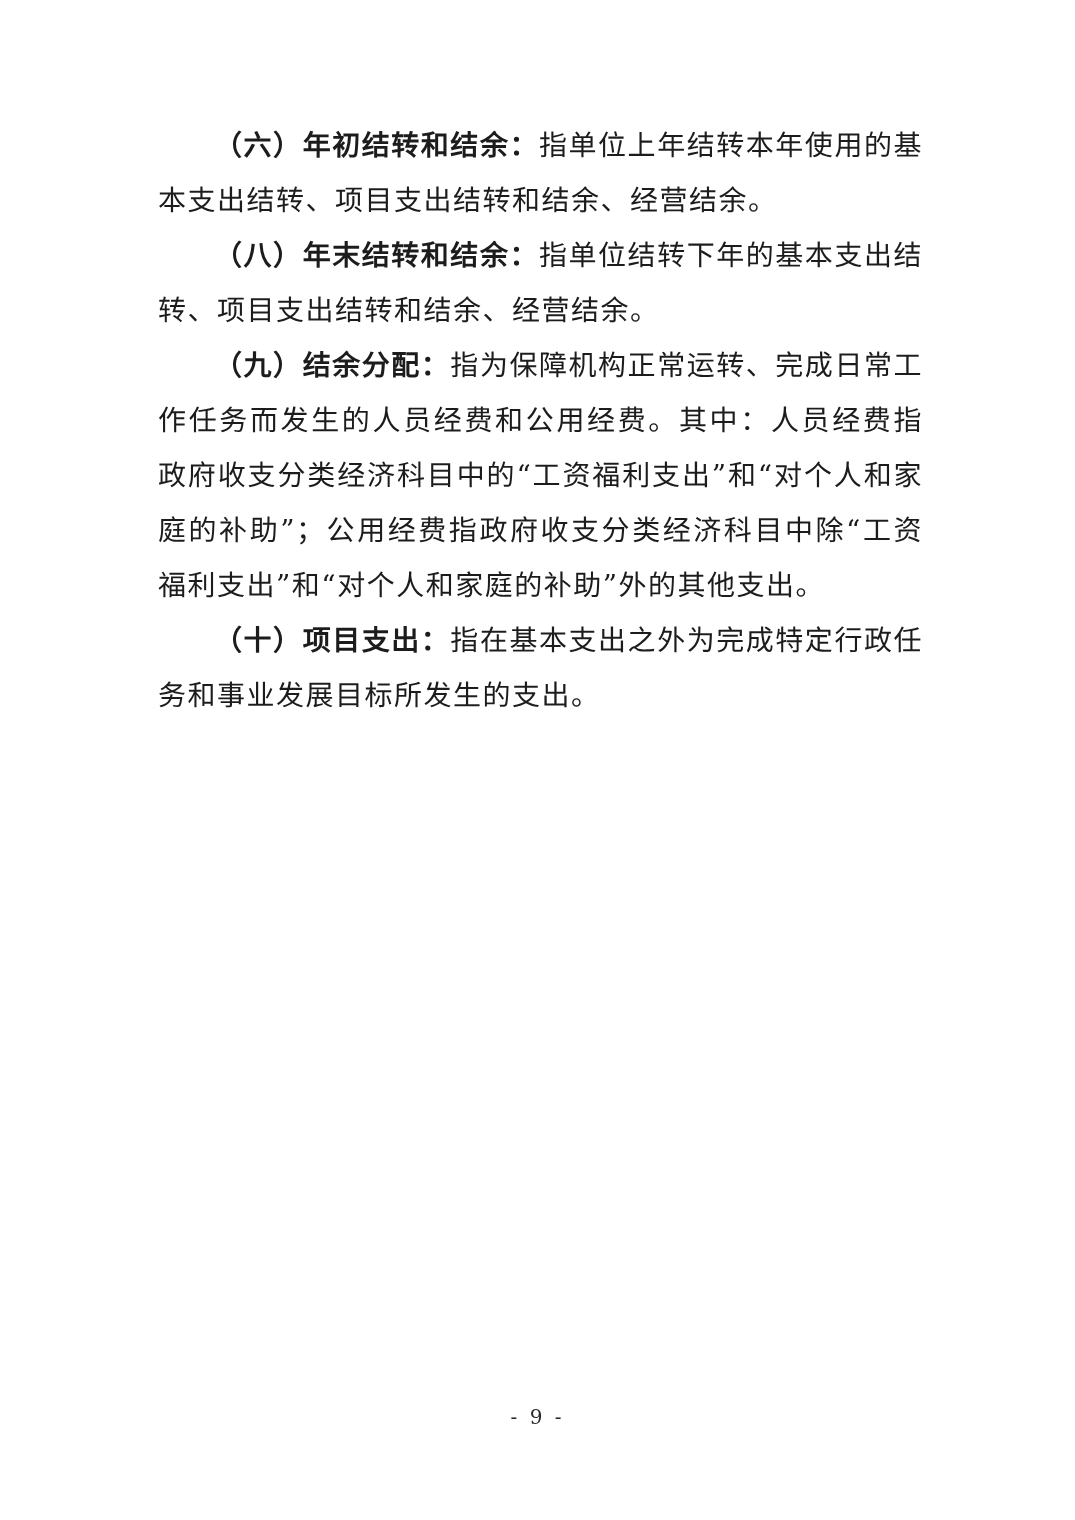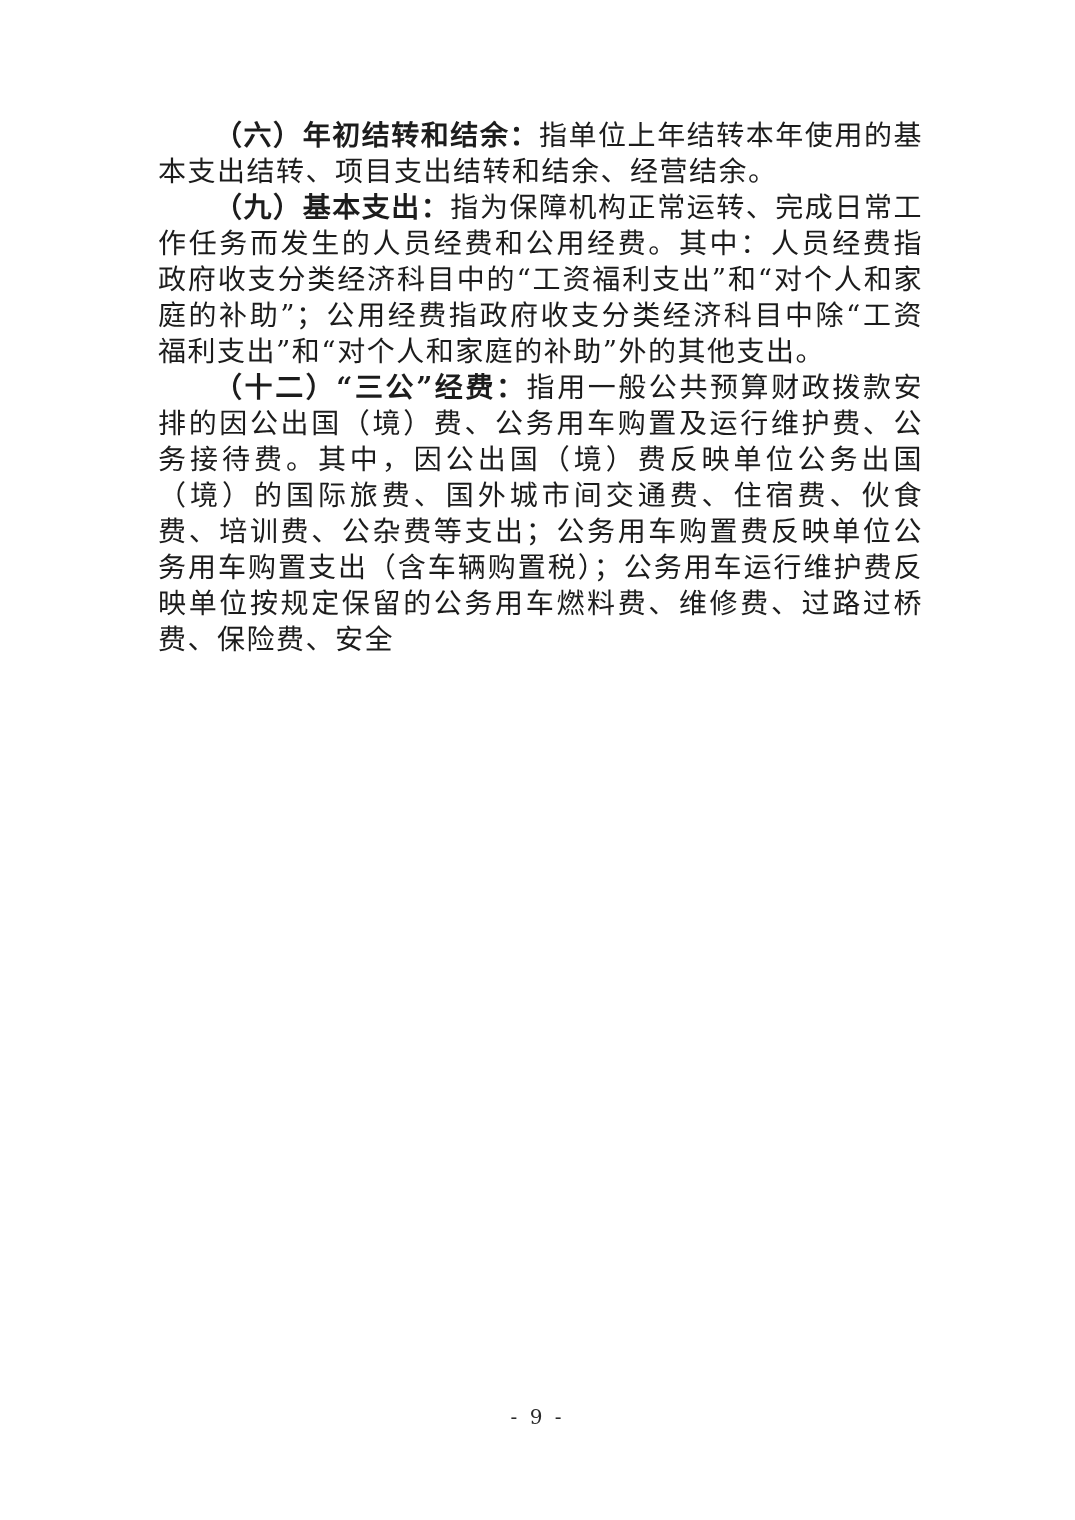--- a/index.html
+++ b/index.html
@@ -21,21 +21,21 @@
     top: 118px;
     left: 158px;
     width: 765px;
     text-align: justify;
     text-justify: inter-character;
   }
   .para {
     margin: 0;
     padding: 0;
     font-size: 28px;
-    line-height: 36px;
+    line-height: 55px;
     letter-spacing: 1.5px;
     text-indent: 2em;
     word-break: break-all;
   }
   .para .head {
     font-weight: bold;
   }
   .footer {
     position: absolute;
     top: 1405px;
@@ -49,23 +49,24 @@
 </style>
 </head>
 <body>
 
 <div class="page">
   <div class="content">
 
     <p class="para"><span class="head">（六）年初结转和结余：</span><span class="body">指单位上年结转本年使用的基本支出结转、项目支出结转和结余、经营结余。</span></p>
 
 
+    <p class="para"><span class="head">（八）年末结转和结余：</span><span class="body">指单位结转下年的基本支出结转、项目支出结转和结余、经营结余。</span></p>
 
-    <p class="para"><span class="head">（九）基本支出：</span><span class="body">指为保障机构正常运转、完成日常工作任务而发生的人员经费和公用经费。其中：人员经费指政府收支分类经济科目中的“工资福利支出”和“对个人和家庭的补助”；公用经费指政府收支分类经济科目中除“工资福利支出”和“对个人和家庭的补助”外的其他支出。</span></p>
+    <p class="para"><span class="head">（九）结余分配：</span><span class="body">指为保障机构正常运转、完成日常工作任务而发生的人员经费和公用经费。其中：人员经费指政府收支分类经济科目中的“工资福利支出”和“对个人和家庭的补助”；公用经费指政府收支分类经济科目中除“工资福利支出”和“对个人和家庭的补助”外的其他支出。</span></p>
+
+    <p class="para"><span class="head">（十）项目支出：</span><span class="body">指在基本支出之外为完成特定行政任务和事业发展目标所发生的支出。</span></p>
 
 
-
-    <p class="para"><span class="head">（十二）“三公”经费：</span><span class="body">指用一般公共预算财政拨款安排的因公出国（境）费、公务用车购置及运行维护费、公务接待费。其中，因公出国（境）费反映单位公务出国（境）的国际旅费、国外城市间交通费、住宿费、伙食费、培训费、公杂费等支出；公务用车购置费反映单位公务用车购置支出（含车辆购置税）；公务用车运行维护费反映单位按规定保留的公务用车燃料费、维修费、过路过桥费、保险费、安全</span></p>
 
   </div>
 
   <div class="footer">- 9 -</div>
 </div>
 
 </body></html>

